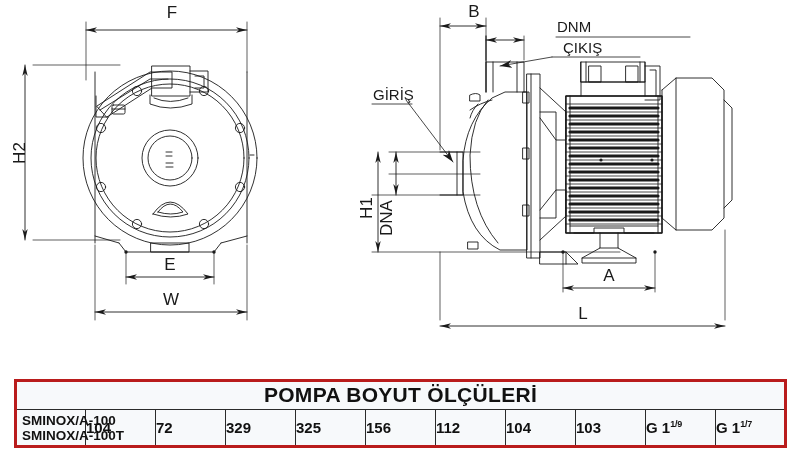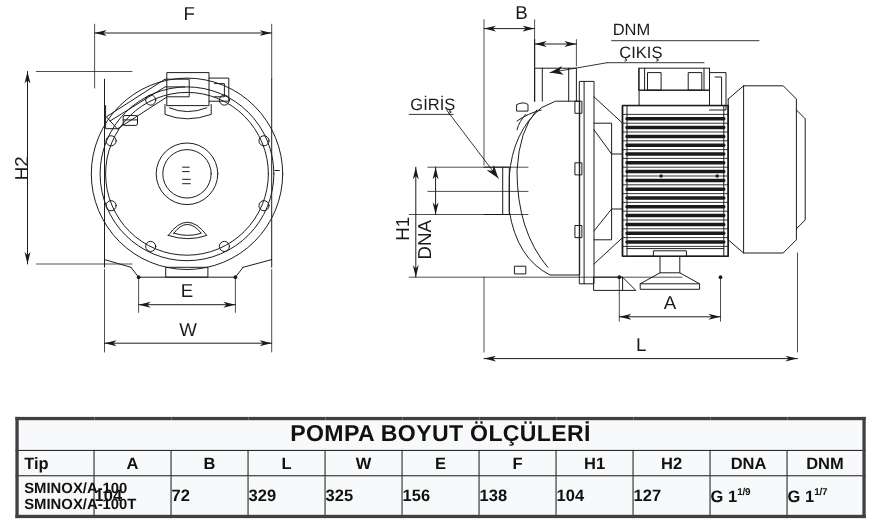--- a/index.html
+++ b/index.html
@@ -55,21 +55,21 @@
     width: 773px;
     table-layout: fixed;
     background: #f7f9fb;
   }
   table.spec,
   table.spec th,
   table.spec td {
     border: 1px solid #2b2b2b;
   }
   table.spec {
-    border: 3px solid #404040;
+    border: 3px solid #b91c1c;
   }
   .title-cell {
     text-align: center;
     font-size: 21px;
     font-weight: bold;
     letter-spacing: 0.3px;
     height: 25px;
     padding: 0 0 2px 0;
     color: #111111;
     background: #f7f9fb;
@@ -352,45 +352,32 @@
     </svg>
   </div>
 
   <div id="spec-table-wrap">
     <table class="spec">
       <tbody>
         <tr>
           <td class="title-cell" colspan="11">POMPA BOYUT ÖLÇÜLERİ</td>
         </tr>
         <tr>
-          <td class="hdr tip" style="width:141px">Tip</td>
-          <td class="hdr" style="width:63px">A</td>
-          <td class="hdr" style="width:63px">B</td>
-          <td class="hdr" style="width:63px">L</td>
-          <td class="hdr" style="width:63px">W</td>
-          <td class="hdr" style="width:63px">E</td>
-          <td class="hdr" style="width:63px">F</td>
-          <td class="hdr" style="width:63px">H1</td>
-          <td class="hdr" style="width:63px">H2</td>
-          <td class="hdr" style="width:64px">DNA</td>
-          <td class="hdr" style="width:64px">DNM</td>
-        </tr>
-        <tr>
           <td class="val model">
             <span>SMINOX/A-100</span>
             <span>SMINOX/A-100T</span>
           </td>
           <td class="val">104</td>
           <td class="val">72</td>
           <td class="val">329</td>
           <td class="val">325</td>
           <td class="val">156</td>
-          <td class="val">138</td>
+          <td class="val">112</td>
           <td class="val">104</td>
-          <td class="val">127</td>
+          <td class="val">103</td>
           <td class="val"><span>G 1</span><span class="frac">1/9</span></td>
           <td class="val"><span>G 1</span><span class="frac">1/7</span></td>
         </tr>
       </tbody>
     </table>
   </div>
 
 </div>
 
 </body></html>

